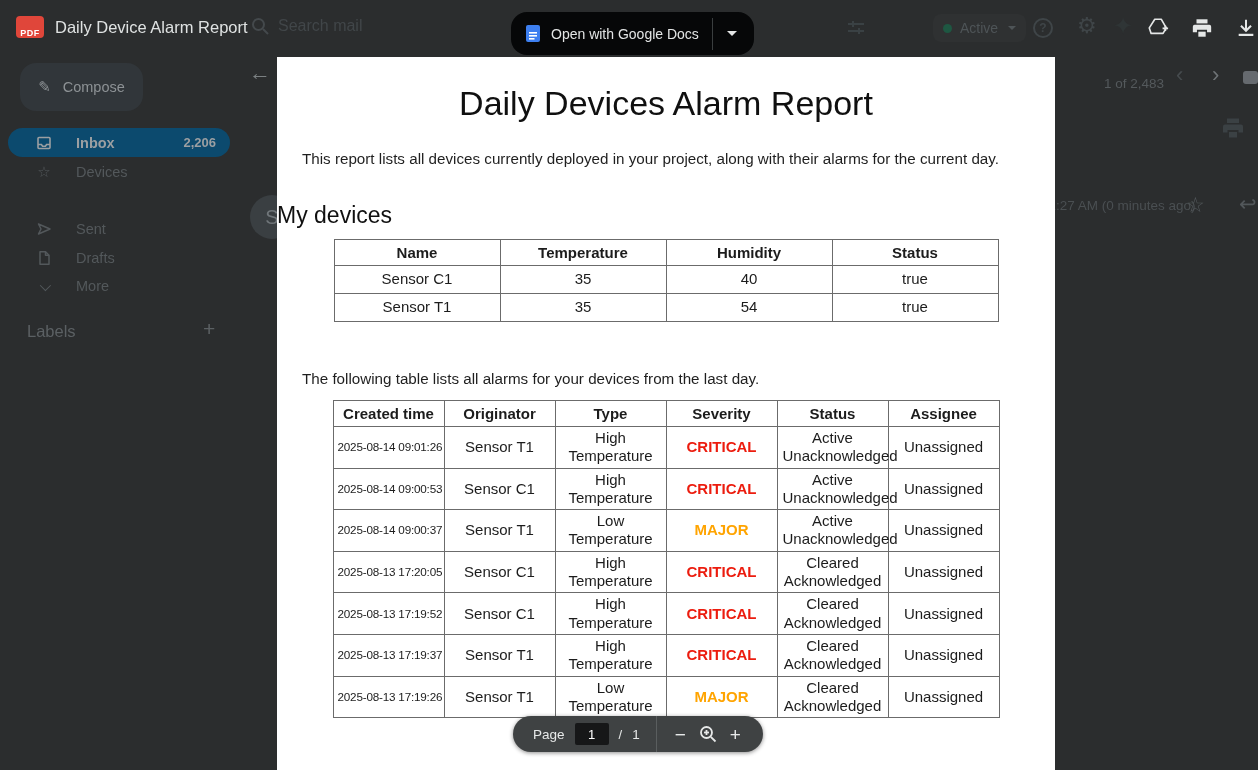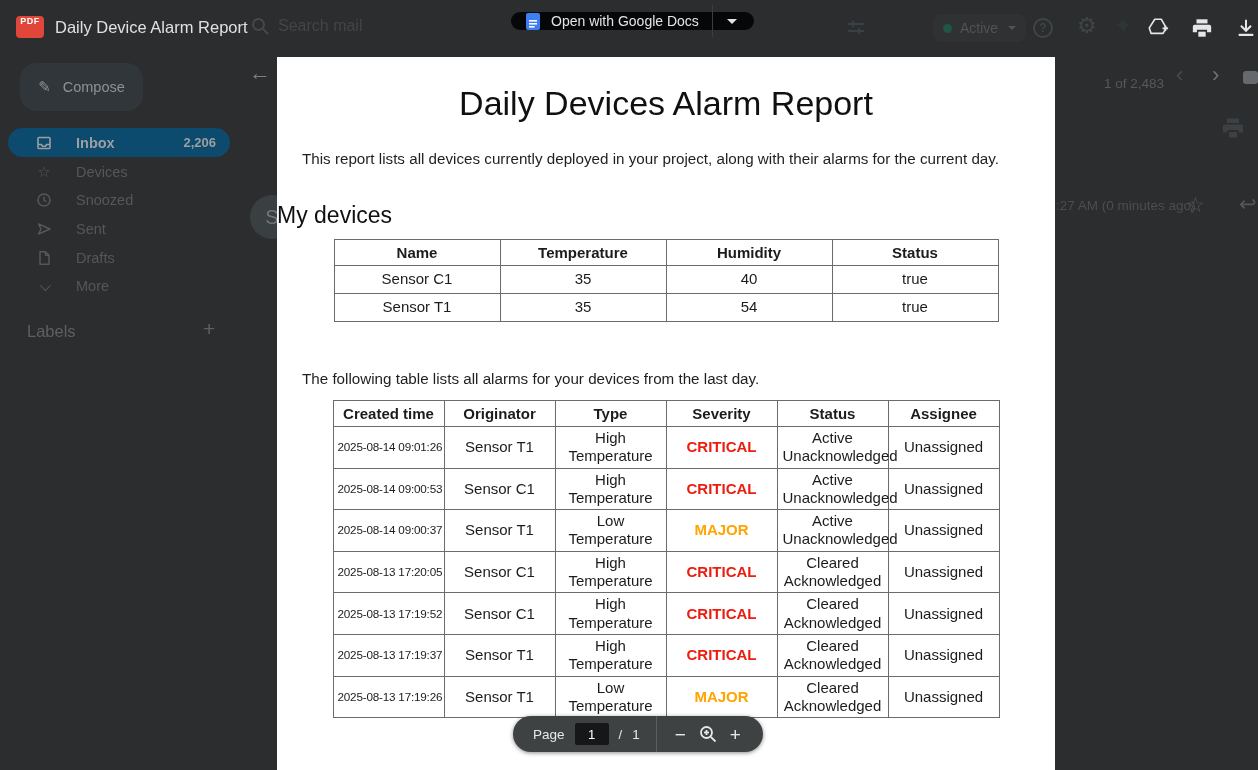--- a/index.html
+++ b/index.html
@@ -8,31 +8,31 @@
   #stage {
     position: relative; width: 1258px; height: 770px;
     background: #2b2d2e; overflow: hidden;
   }
   .abs { position: absolute; }
 
   
   .pdf-badge {
     left: 16px; top: 16px; width: 28px; height: 22px;
     background: #e0463a; border-radius: 4px;
-    display: flex; align-items: flex-start; justify-content: center;
+    display: flex; align-items: flex-end; justify-content: center;
   }
   .pdf-badge span { color: #fff; font-size: 9px; font-weight: 700; letter-spacing: .5px; }
   .topbar-title { left: 55px; top: 18px; font-size: 16.5px; font-weight: 500; color: #dfe2e2; }
 
   .ghost-search { left: 251px; top: 17px; display: flex; align-items: center; gap: 9px; }
   .ghost-search svg { stroke: #44494c; }
   .ghost-search span { font-size: 16px; color: #414649; text-align: center; }
 
   .open-with {
-    left: 511px; top: 12px; height: 18px; border-radius: 16px;
+    left: 511px; top: 12px; height: 43px; border-radius: 16px;
     background: #060708; display: flex; align-items: center;
     padding: 0 9px 0 15px; cursor: pointer;
   }
   .docs-icon { margin-right: 11px; display: block; }
   .open-with-label { font-size: 14px; font-weight: 500; color: #e3e5e5; white-space: nowrap; }
   .open-with .divider { width: 1px; height: 32px; background: #3a3e3f; margin-left: 13px; }
   .caret-down {
     width: 0; height: 0; border-left: 5px solid transparent; border-right: 5px solid transparent;
     border-top: 5px solid #e3e5e5; margin: 0 8px 0 14px;
   }
@@ -233,27 +233,20 @@
     <svg width="16" height="16" viewBox="0 0 16 16" fill="none" stroke="currentColor" stroke-width="1.6">
       <rect x="2" y="2.5" width="12" height="11" rx="1"></rect>
       <path d="M2 9.5 h3.4 l1.2 1.8 h2.8 l1.2 -1.8 H14"></path>
     </svg>
     <span>Inbox</span>
     <span class="count">2,206</span>
   </div>
   <div class="abs side-item" style="top:157px">
     <span class="glyph">☆</span>
     <span>Devices</span>
-  </div>
-  <div class="abs side-item" style="top:185px">
-    <svg width="16" height="16" viewBox="0 0 16 16" fill="none" stroke="currentColor" stroke-width="1.5">
-      <circle cx="8" cy="8" r="6"></circle>
-        <path d="M8 4.8 V8 l2.3 1.6"></path>
-    </svg>
-    <span>Snoozed</span>
   </div>
   <div class="abs side-item" style="top:214px">
     <svg width="16" height="16" viewBox="0 0 16 16" fill="none" stroke="currentColor" stroke-width="1.5" stroke-linejoin="round">
       <path d="M2.5 3 L14 8 L2.5 13 L5 8 Z"></path>
     </svg>
     <span>Sent</span>
   </div>
   <div class="abs side-item" style="top:243px">
     <svg width="16" height="16" viewBox="0 0 16 16" fill="none" stroke="currentColor" stroke-width="1.5" stroke-linejoin="round">
       <path d="M4 1.8 h5.5 L13 5.3 V14.2 H4 Z"></path>

